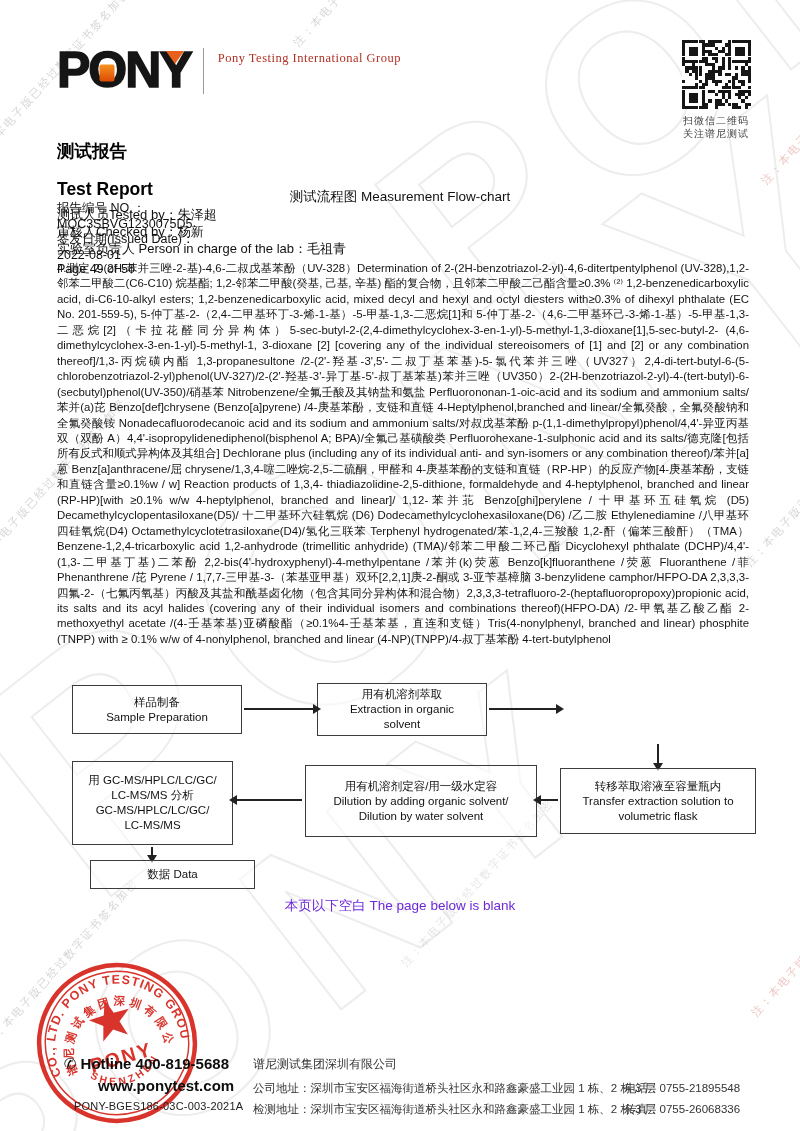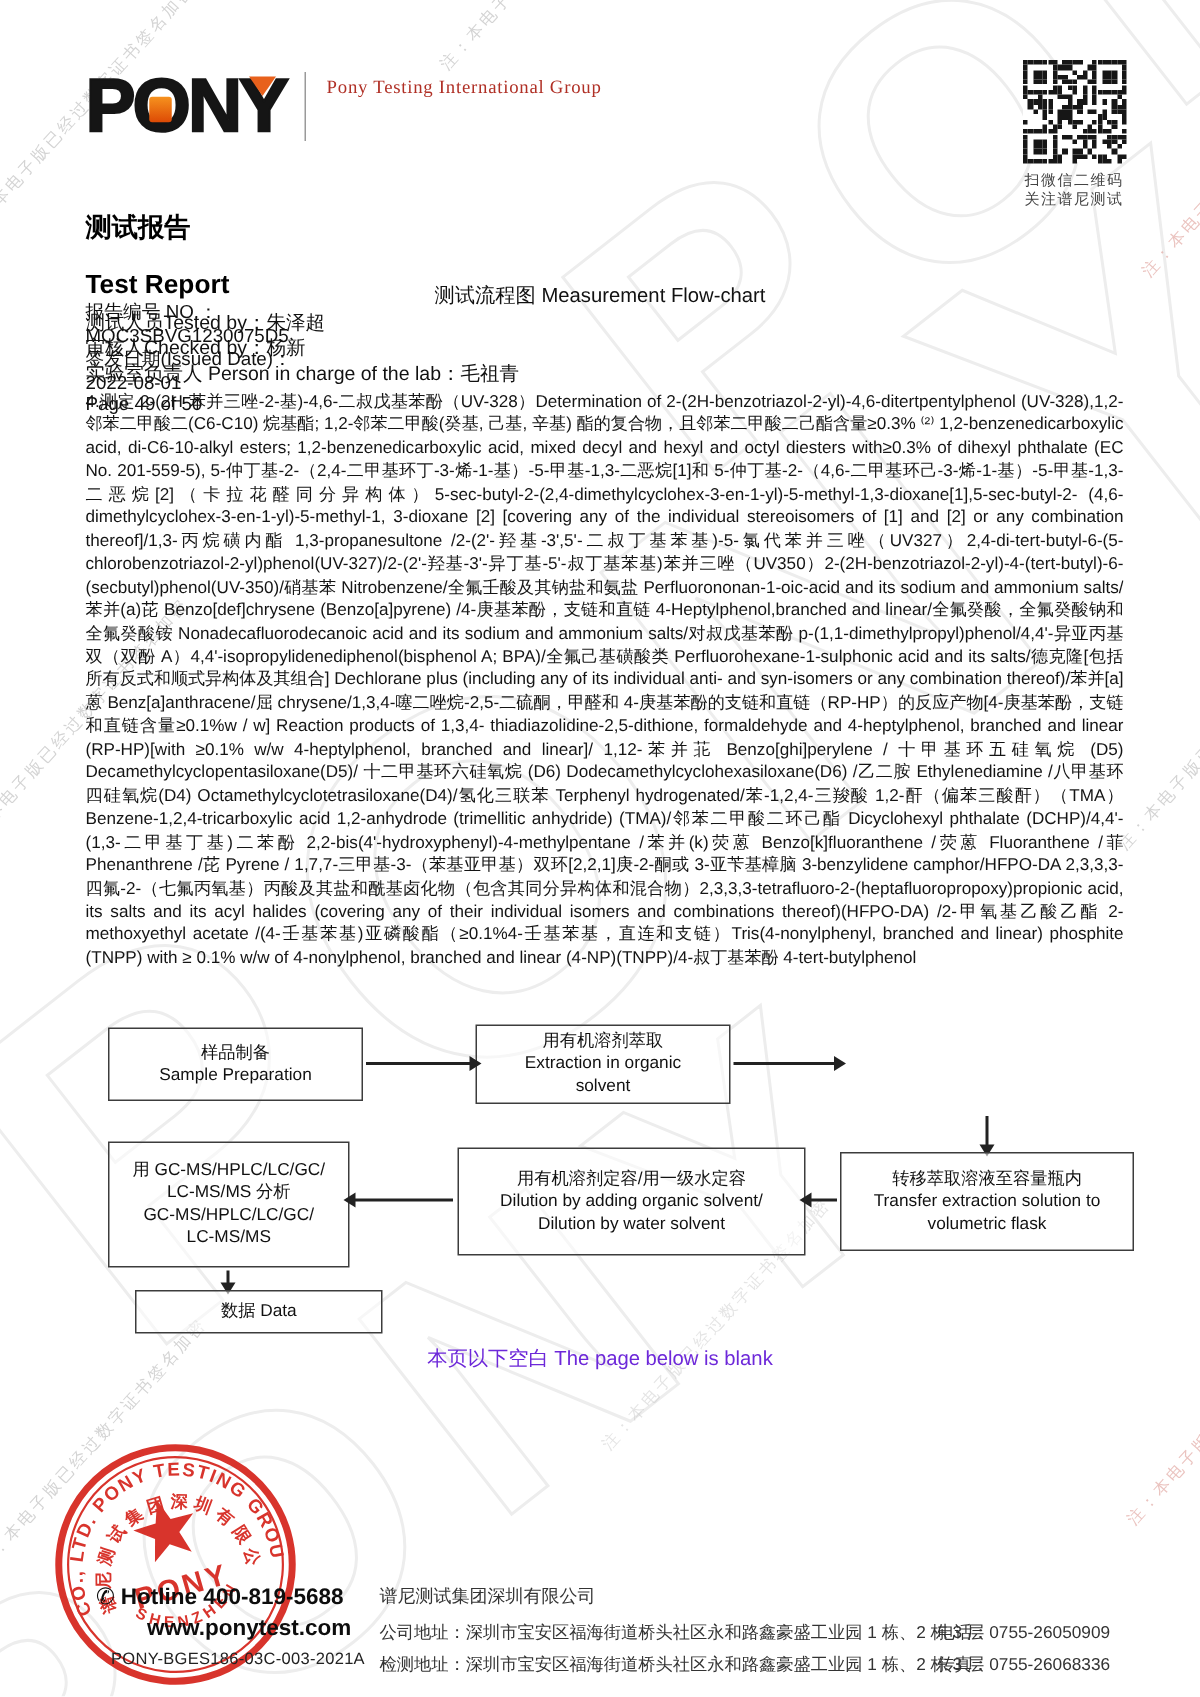--- a/index.html
+++ b/index.html
@@ -431,17 +431,17 @@
   </div>
 
   <div class="f-hot">
     <span class="phone-ic">✆</span><span>Hotline 400-819-5688</span>
   </div>
   <div class="f-web">www.ponytest.com</div>
   <div class="f-code">PONY-BGES186-03C-003-2021A</div>
 
   <div class="f-company">谱尼测试集团深圳有限公司</div>
   <div class="f-row1a"><span>公司地址：</span><span>深圳市宝安区福海街道桥头社区永和路鑫豪盛工业园 1 栋、2 栋 3 层</span></div>
-  <div class="f-row1b"><span>电话：</span><span>0755-26050909</span></div>
+  <div class="f-row1b"><span>电话：</span><span>0755-21895548</span></div>
   <div class="f-row2a"><span>检测地址：</span><span>深圳市宝安区福海街道桥头社区永和路鑫豪盛工业园 1 栋、2 栋 3 层</span></div>
   <div class="f-row2b"><span>传真：</span><span>0755-26068336</span></div>
 
 </div>
 
 </body></html>

